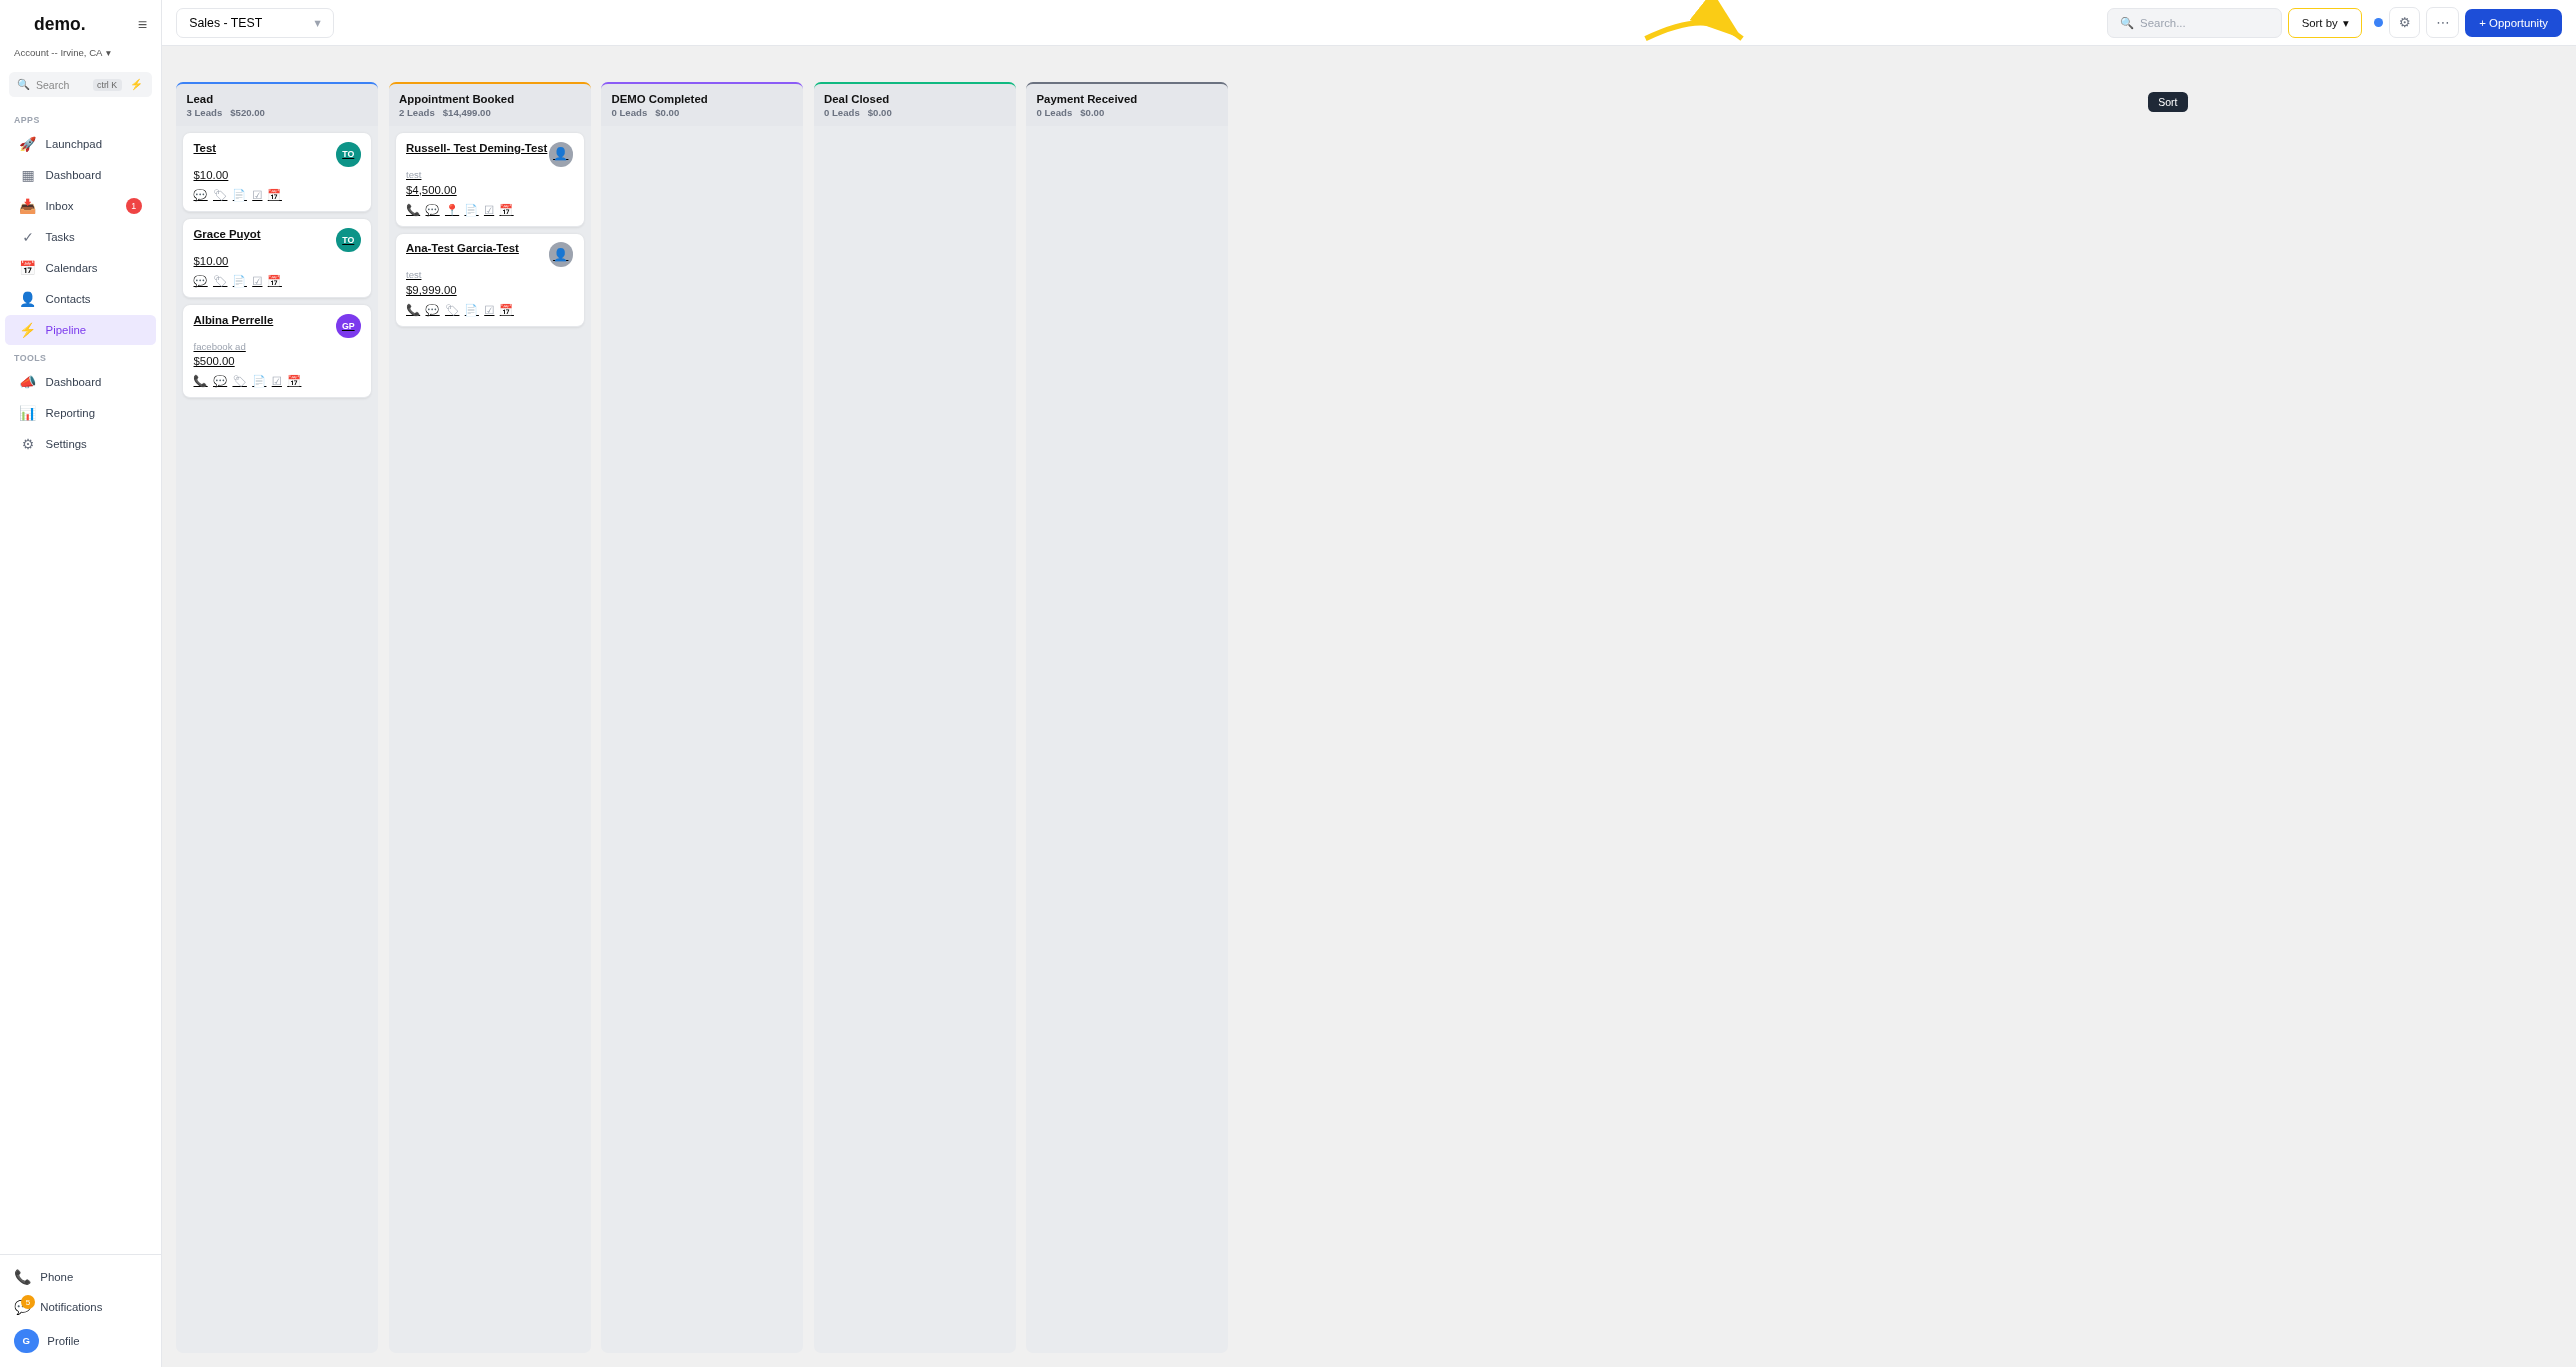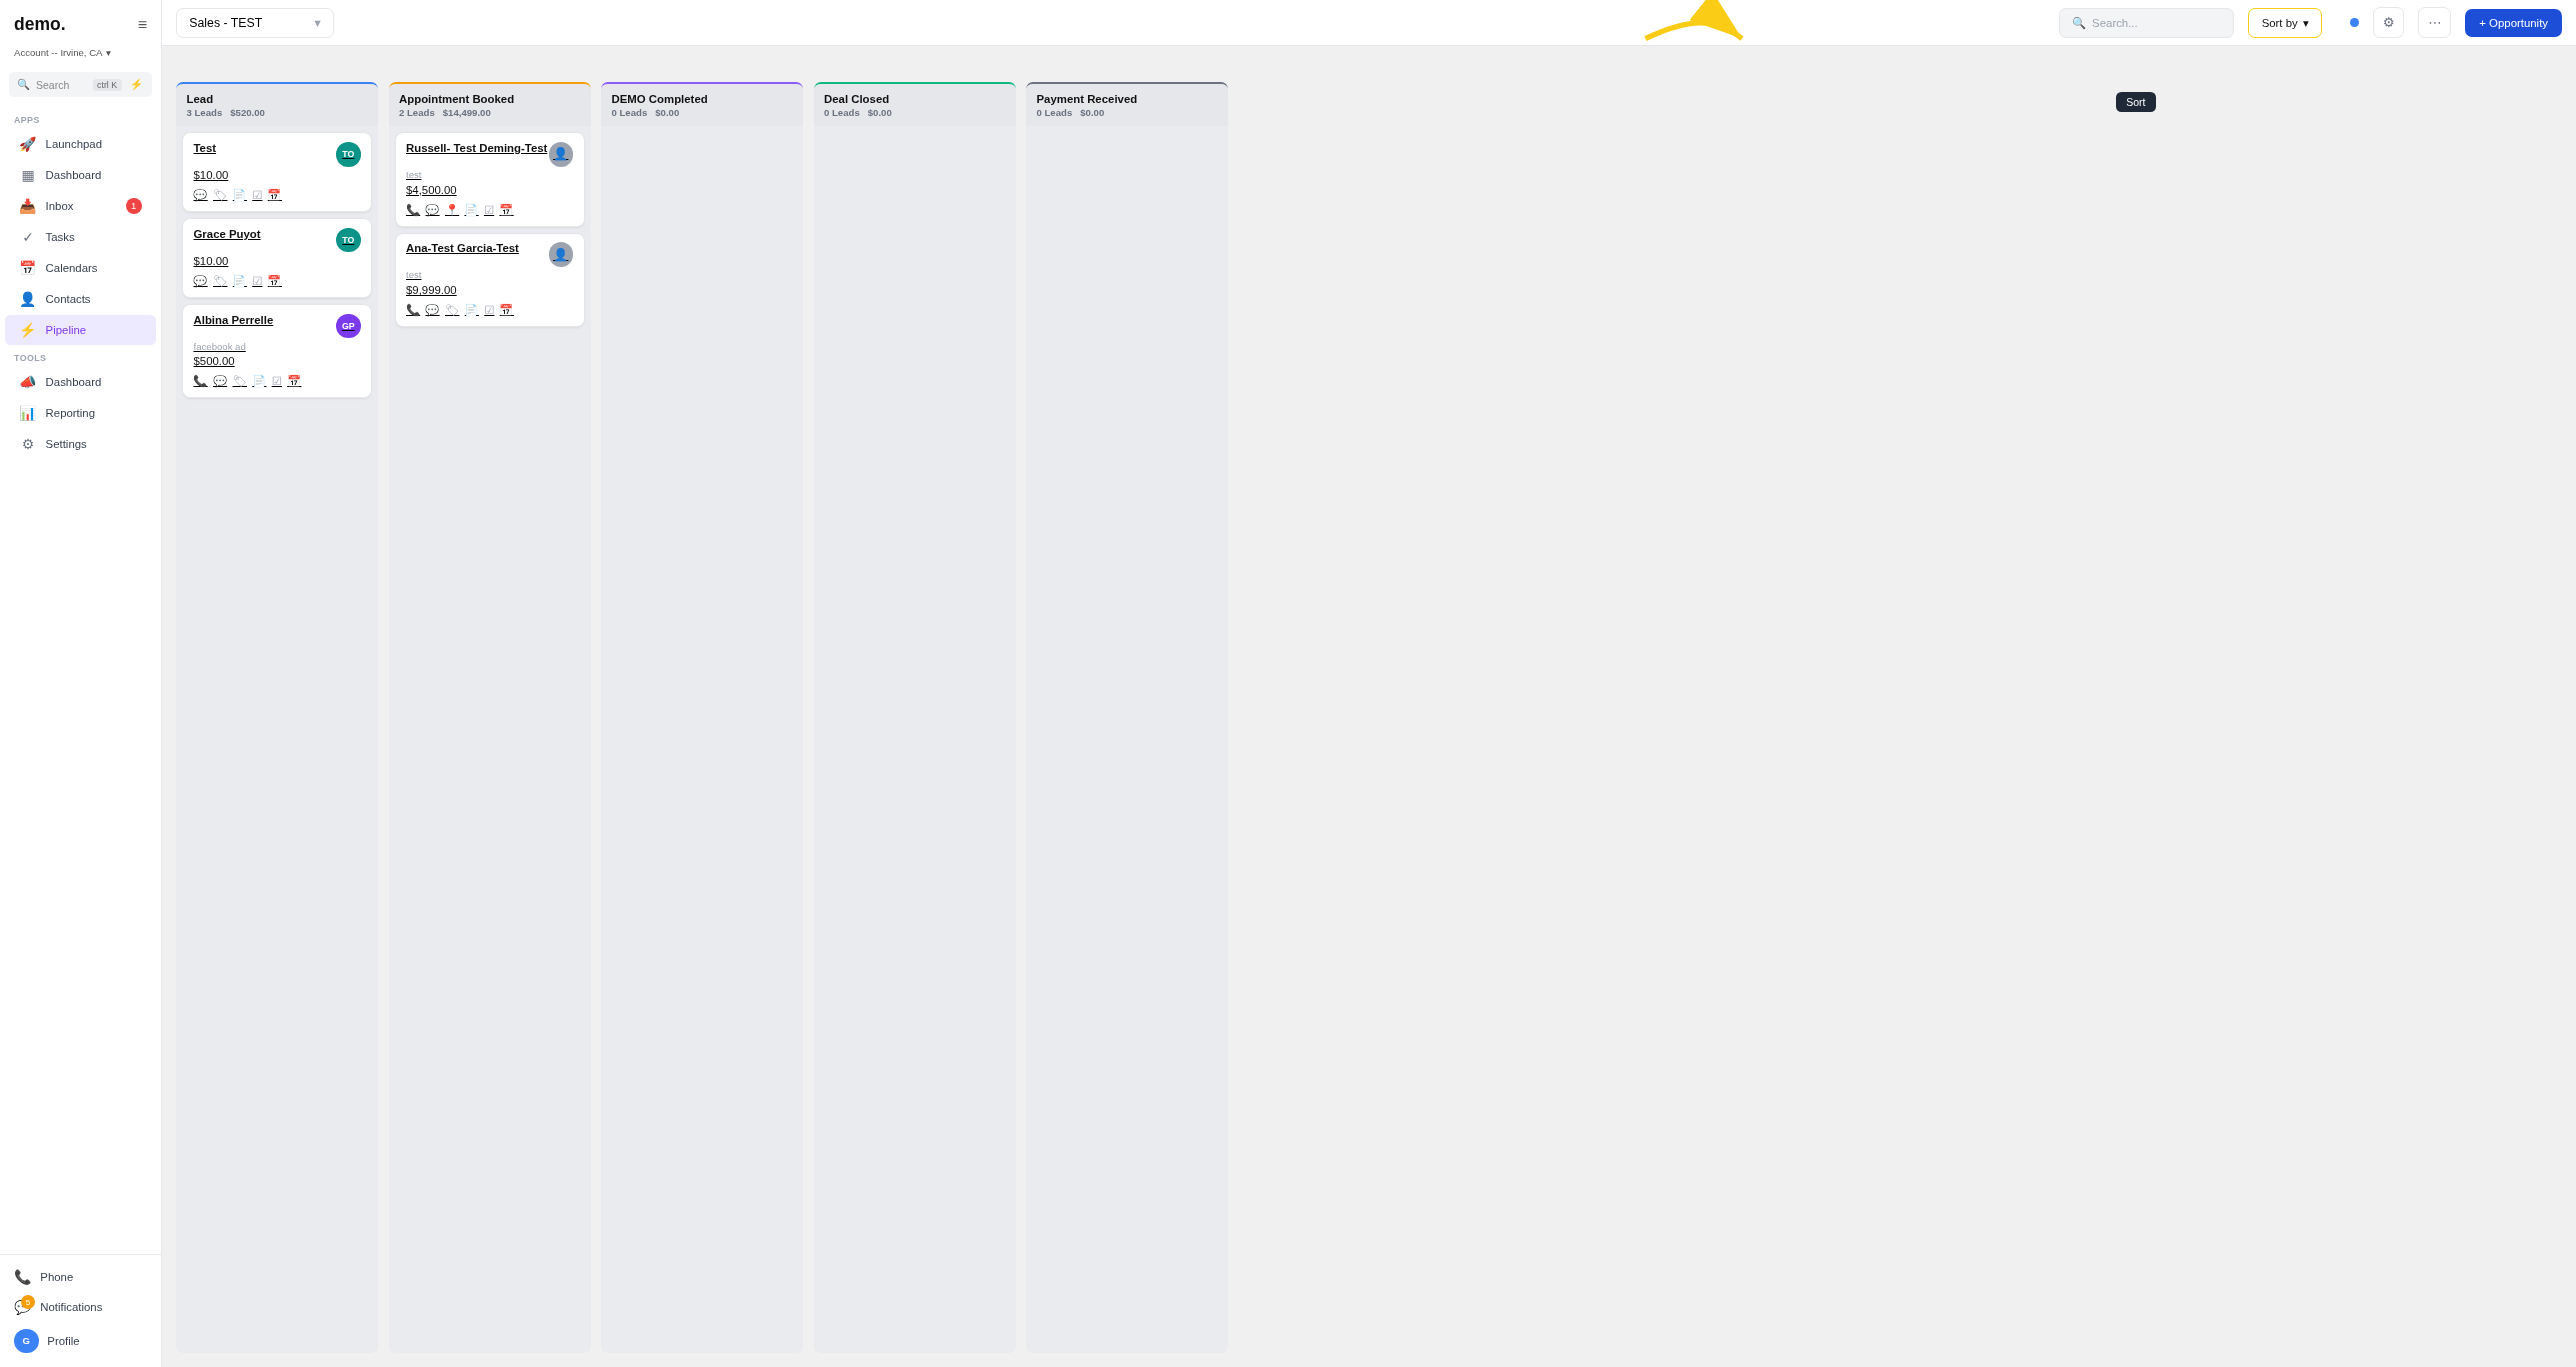--- a/index.html
+++ b/index.html
@@ -13,20 +13,21 @@
       flex-direction: column;
       border-right: 0.9px solid #e5e7eb;
       flex-shrink: 0;
       z-index: 10;
     }
     .sidebar-logo {
       padding: 14px 14px 7px;
       display: flex;
       align-items: center;
       justify-content: space-between;
+      margin-left: 20px;
     }
     .logo-text { font-size: 17.5px; font-weight: 700; color: #111; }
     .hamburger { cursor: pointer; color: #555; font-size: 16px; }
     .account-selector {
       padding: 5.3px 14px 10.5px;
       display: flex;
       align-items: center;
       gap: 3.5px;
       font-size: 9.6px;
       color: #555;
@@ -132,21 +133,21 @@
     
     .main { flex: 1; display: flex; flex-direction: column; overflow: hidden; }
 
     
     .header {
       background: #fff;
       border-bottom: 0.9px solid #e5e7eb;
       padding: 7px 14px;
       display: flex;
       align-items: center;
-      gap: 14px;
+      gap: 6px;
     }
     .pipeline-selector {
       background: #fff;
       border: 0.9px solid #e5e7eb;
       border-radius: 7px;
       padding: 7px 12.3px;
       display: flex;
       align-items: center;
       gap: 7px;
       cursor: pointer;

